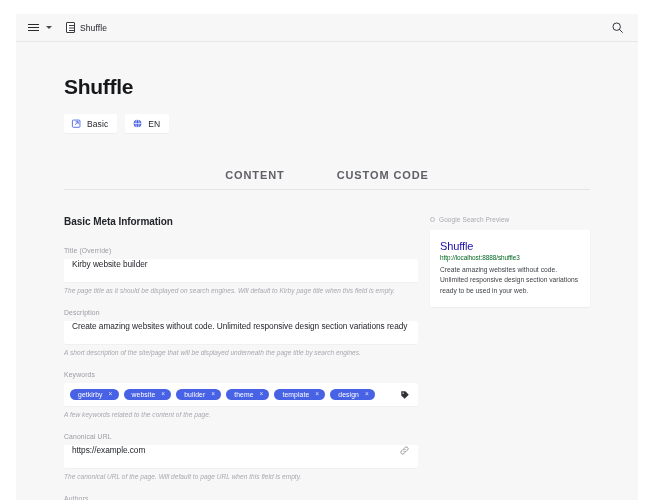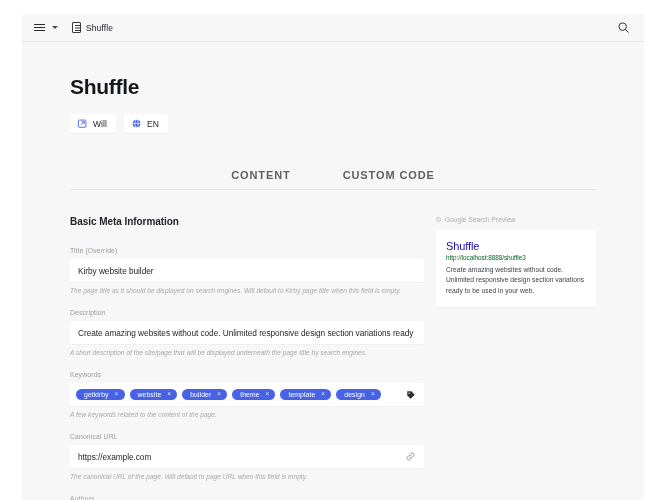--- a/index.html
+++ b/index.html
@@ -4,21 +4,21 @@
 <style>
   * { box-sizing: border-box; margin: 0; padding: 0; }
   html, body {
     width: 666px; height: 500px;
     background: #ffffff;
     font-family: "Liberation Sans", sans-serif;
     overflow: hidden;
   }
   .app-frame {
     position: absolute;
-    left: 22px; top: 14px;
+    left: 16px; top: 14px;
     width: 622px; height: 486px;
     background: #e5e5e5;
     overflow: hidden;
   }
   
   .topbar {
     height: 28px;
     background: #f7f7f8;
     border-bottom: 1px solid #e8e8ea;
     display: flex;
@@ -98,21 +98,21 @@
     font-size: 10px; font-weight: bold; color: #22242a;
     margin-bottom: 20px; letter-spacing: -.05px;
   }
   .field { margin-bottom: 15px; }
   .field-label {
     font-size: 6.8px; color: #9a9ba2; letter-spacing: .15px;
     margin-bottom: 5px; display: block;
   }
   .input-box {
     background: #ffffff; border: none; border-radius: 2px;
-    height: 23px; display: flex; align-items: center;
+    height: 23px; display: flex; 
     padding: 0 8px; position: relative;
     box-shadow: 0 1px 1px rgba(0,0,0,.03);
   }
   .input-val {
     font-size: 8.3px; color: #1e2026; white-space: nowrap;
     overflow: hidden; flex: 1 1 auto; letter-spacing: -.05px;
   }
   .field-help {
     font-size: 6.5px; color: #a7a8ae; font-style: italic;
     margin-top: 5px; letter-spacing: .05px;
@@ -194,21 +194,21 @@
 
       <div class="page-title">Shuffle</div>
 
       <div class="btn-row">
         <button class="pill-btn">
           <svg class="ico-blue" viewBox="0 0 16 16" fill="none">
             <rect x="2" y="3" width="11" height="10.5" rx="1.3" stroke="#4762e5" stroke-width="1.3"></rect>
             <path d="M6 9.6 L10.2 5.6" stroke="#4762e5" stroke-width="1.3" stroke-linecap="round"></path>
             <path d="M7.4 5.4 H10.4 V8.4" stroke="#4762e5" stroke-width="1.3" stroke-linecap="round" stroke-linejoin="round"></path>
           </svg>
-          <span class="lbl">Will</span>
+          <span class="lbl">Basic</span>
         </button>
         <button class="pill-btn">
           <svg class="ico-blue" viewBox="0 0 16 16">
             <circle cx="8" cy="8" r="5.6" fill="#4762e5"></circle>
             <ellipse cx="8" cy="8" rx="2.4" ry="5.6" fill="none" stroke="#fff" stroke-width="1"></ellipse>
             <line x1="2.4" y1="8" x2="13.6" y2="8" stroke="#fff" stroke-width="1"></line>
           </svg>
           <span class="lbl">EN</span>
         </button>
       </div>

